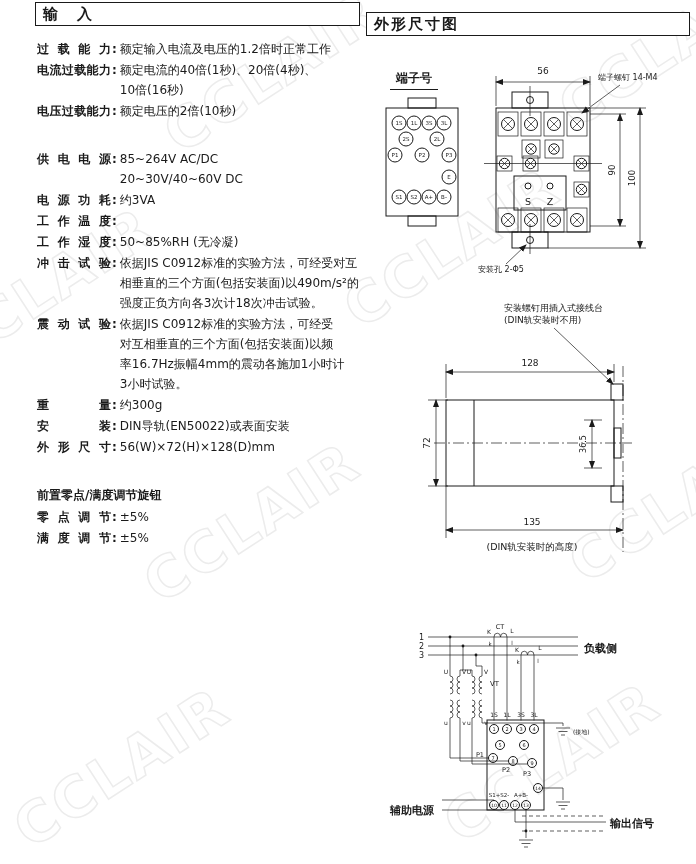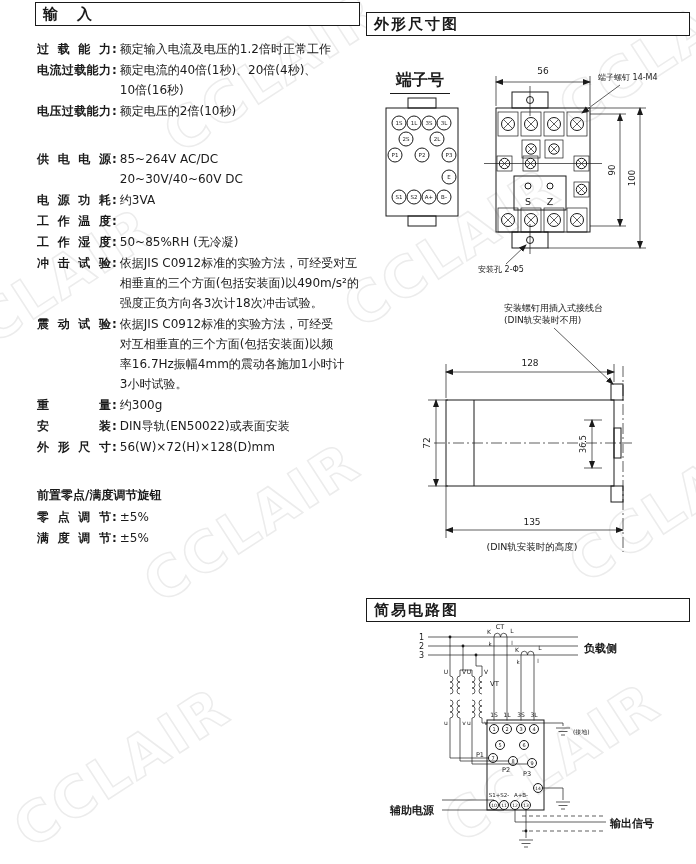--- a/index.html
+++ b/index.html
@@ -18,21 +18,21 @@
   .spec-row{display:flex;font-size:12px;line-height:20px;margin:0 0 1px 0;}
   .lbl{font-weight:bold;flex:0 0 74px;width:74px;text-align:justify;text-align-last:justify;}
   .colon{font-weight:bold;padding:0 3px 0 1px;}
   .val{flex:1;white-space:pre-line;}
   .sec-gap{height:14px;}
   .note-line{font-size:12px;line-height:20px;font-weight:bold;margin-bottom:2px;}
   
   .col-right{position:absolute;left:366px;top:12px;width:324px;height:840px;}
   .hdr-abs{position:absolute;left:0;right:0;}
   .fig{position:absolute;}
-  .term-title{position:absolute;left:24px;top:58px;font-size:16px;font-weight:bold;
+  .term-title{position:absolute;left:24px;top:58px;font-size:12px;font-weight:bold;
               border-bottom:1.2px solid #1a1a1a;padding:0 6px 2px 6px;}
   svg{display:block;}
   svg text{fill:#1a1a1a;stroke:none;font-family:"DejaVu Sans","Liberation Sans",sans-serif;}
   .ln{stroke:#1a1a1a;stroke-width:1;fill:none;}
   .thin{stroke:#1a1a1a;stroke-width:0.7;fill:none;}
   .fillb{fill:#1a1a1a;stroke:none;}
 </style>
 </head>
 <body>
 
@@ -322,21 +322,20 @@
 
           <g>
             <line class="thin" x1="60" y1="188" x2="60" y2="240"></line>
             <line class="thin" x1="60" y1="232" x2="237" y2="232" marker-start="url(#sv-ar)" marker-end="url(#sv-ar)"></line>
             <text x="146" y="227" font-size="9" text-anchor="middle">135</text>
             <text x="146" y="252" font-size="9.5" text-anchor="middle">(DIN轨安装时的高度)</text>
           </g>
         </svg>
       </div>
 
-      <div class="sec-header hdr-abs" style="top:586px">简易电路图</div>
 
       <div class="fig" style="left:0px;top:612px">
         <svg width="324" height="228" viewBox="0 0 324 228">
 
           <g>
             <text x="58" y="16" font-size="8" text-anchor="end">1</text>
             <text x="58" y="25" font-size="8" text-anchor="end">2</text>
             <text x="58" y="34" font-size="8" text-anchor="end">3</text>
             <line class="thin" x1="62" y1="13" x2="212" y2="13"></line>
             <line class="thin" x1="62" y1="22" x2="212" y2="22"></line>

